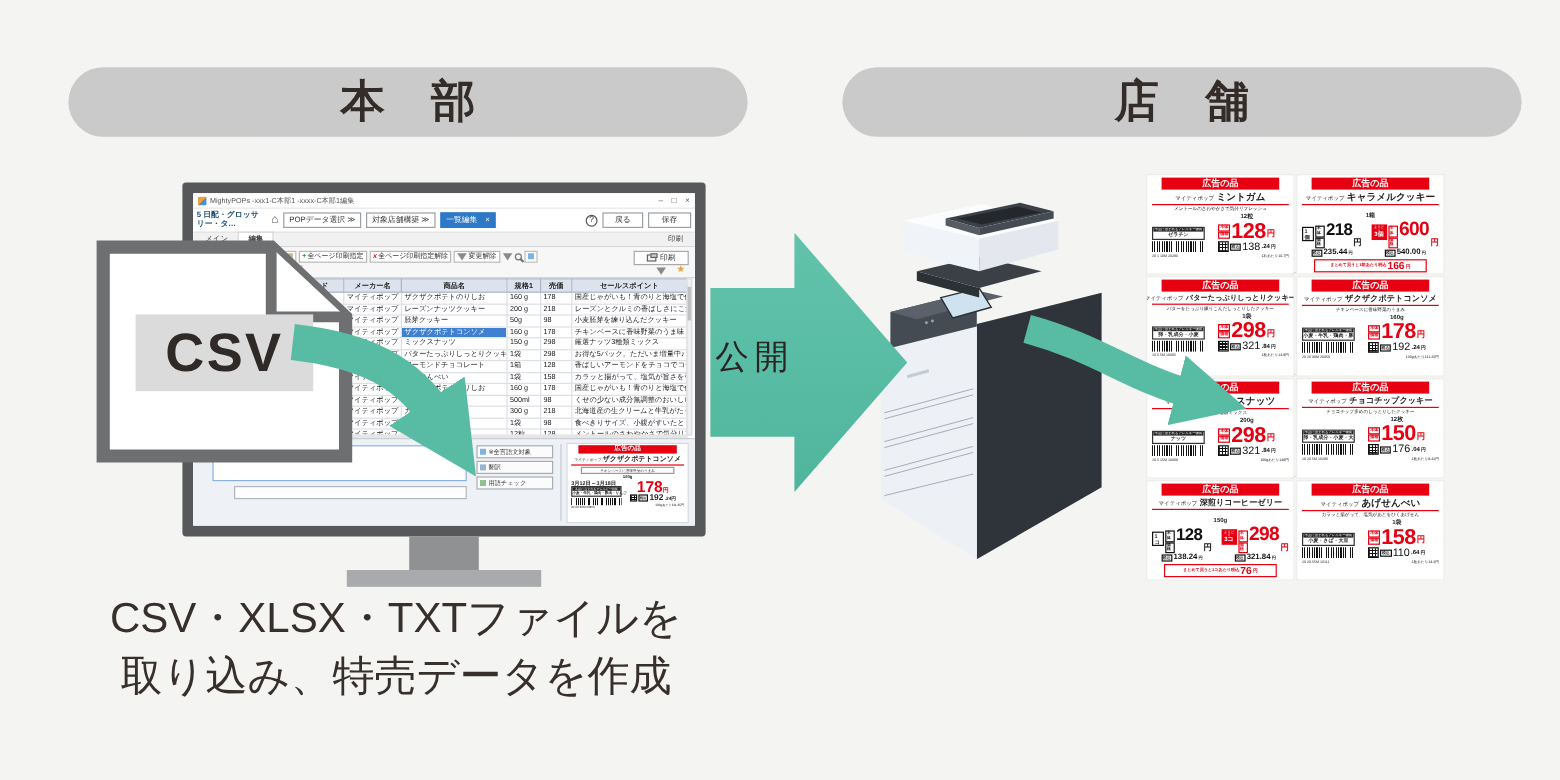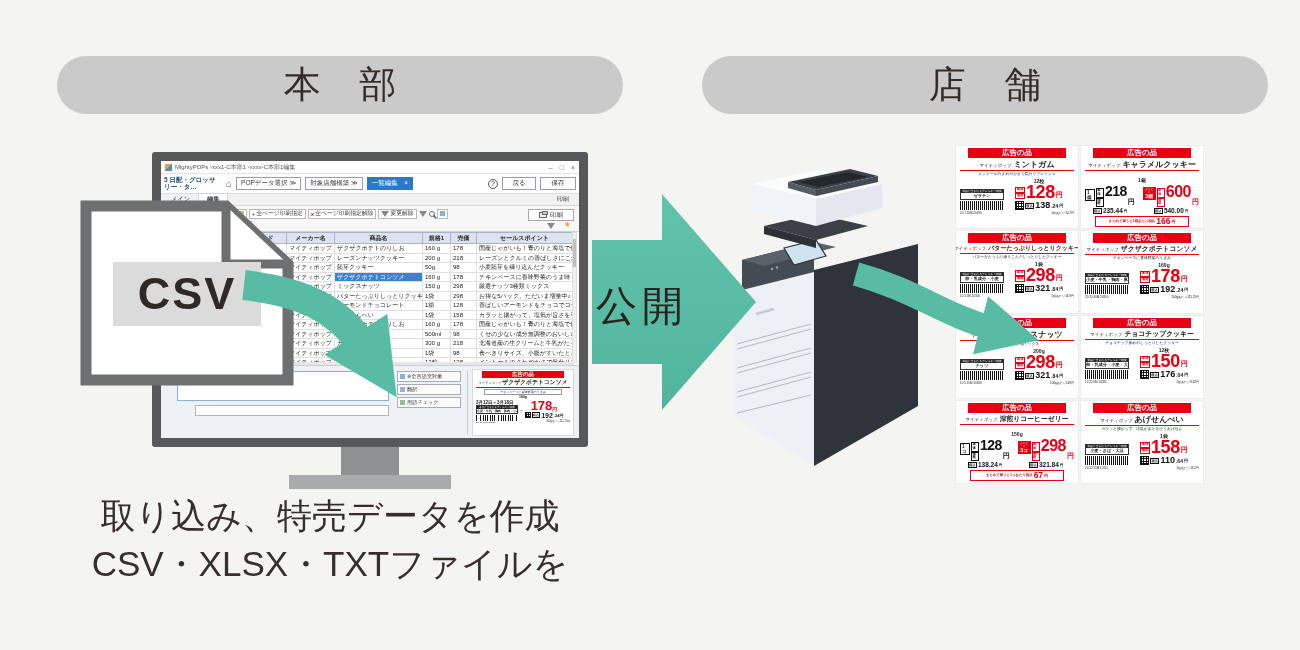--- a/index.html
+++ b/index.html
@@ -1,21 +1,21 @@
 <!DOCTYPE html>
 <html><head>
 <meta charset="utf-8">
 <style>
 *{box-sizing:border-box;margin:0;padding:0}
 html,body{background:#f4f4f2}
 #canvas{position:relative;width:1300px;height:650px;background:#f4f4f2;overflow:hidden;
   font-family:"Liberation Sans","DejaVu Sans",sans-serif;color:#222}
 
 .pill{position:absolute;height:58px;border-radius:29px;background:#c9cac9;display:flex;
-  align-items:center;justify-content:center;font-size:37px;font-weight:400;color:#332c29;
+  align-items:center;justify-content:center;font-size:37px;font-weight:700;color:#332c29;
   letter-spacing:.38em;text-indent:.38em}
 #pill-left{left:57px;top:56px;width:566px}
 #pill-right{left:702px;top:56px;width:566px}
 
 .caption{position:absolute;text-align:center;font-size:35px;color:#372f2b;font-weight:500;line-height:1.38}
 #cap-left{left:28px;top:492px;width:604px}
 #cap-right{left:728px;top:498px;width:504px}
 
 #monitor{position:absolute;left:152px;top:152px;width:436px;height:295px;background:#fff;
   border:9px solid #57585a;border-radius:3px;z-index:1}
@@ -70,21 +70,21 @@
 .side-btns{position:absolute;left:236px;top:5px;width:64px}
 .s-btn{height:11px;border:1px solid #a8adb3;background:#fbfbfb;font-size:5.2px;margin-bottom:2px;display:flex;align-items:center;padding:0 2px;gap:2px;color:#333;white-space:nowrap}
 .vdiv{position:absolute;left:306px;top:4px;bottom:4px;width:1px;background:#c6cbd2}
 .preview-panel{position:absolute;left:311px;top:3px;width:102px;height:67px;background:#fff;border:1px solid #d5d9de;padding:1px 3px;overflow:hidden}
 
 #csv-wrap{position:absolute;left:76px;top:196px;width:222px;height:194px;z-index:3}
 #csv-band{position:absolute;left:113px;top:262px;width:148px;height:64px;background:#dbdbdb;display:flex;
   align-items:center;justify-content:center;font-size:45px;font-weight:800;color:#2f2a27;letter-spacing:2px;z-index:4}
 
 #arrows{position:absolute;inset:0;z-index:5;pointer-events:none}
-#flow-label{position:absolute;left:596px;top:279px;width:120px;font-size:41px;font-weight:500;color:#2a2321;letter-spacing:5px;z-index:6}
+#flow-label{position:absolute;left:596px;top:279px;width:120px;font-size:28px;font-weight:500;color:#2a2321;letter-spacing:5px;z-index:6}
 
 #printer{position:absolute;left:728px;top:156px;width:196px;height:312px;z-index:4}
 
 #tag-grid{position:absolute;left:956px;top:146px;display:grid;grid-template-columns:122px 122px;grid-auto-rows:82px;gap:3px;z-index:2}
 .tag{position:relative;background:#fff;box-shadow:0 0 0 .5px #e3e3e1;padding:2px 4px;overflow:hidden}
 .tag-head{background:#e60012;color:#fff;font-size:7.5px;font-weight:bold;text-align:center;height:10px;line-height:10px;margin:0 8px}
 .tag-title{display:flex;align-items:baseline;justify-content:center;gap:2px;border-bottom:1.5px solid #e60012;padding-top:1px;white-space:nowrap}
 .tag-brand{font-size:4.5px}
 .tag-name{font-size:8px;font-weight:bold}
 .tn-s{font-size:6.8px}.tn-xs{font-size:6px}
@@ -105,21 +105,21 @@
 .pnum{font-size:18px;font-weight:800;color:#e60012;line-height:.9;letter-spacing:-.5px}
 .pnum-k{font-size:14px;color:#111}
 .pnum-r{font-size:16px}
 .pyen{font-size:7px;color:#e60012;font-weight:bold;align-self:flex-end}
 .pyen-k{color:#111}
 .tax-row{display:flex;justify-content:center;align-items:center;gap:1px;margin-top:1px}
 .qr{width:9px;height:9px;border:.5px solid #111;flex:none;
   background-image:repeating-linear-gradient(0deg,#111 0,#111 1px,transparent 1px,transparent 2.4px),
                    repeating-linear-gradient(90deg,#111 0,#111 1px,transparent 1px,transparent 2.4px)}
 .tax-l{font-size:3.2px;font-weight:bold;border:.5px solid #111;padding:0 .5px;line-height:4px}
-.tax-n{font-size:9px;font-weight:700;color:#111;line-height:1}
+.tax-n{font-size:9px;font-weight:400;color:#111;line-height:1}
 .tax-d{font-size:5px;font-weight:800;color:#111}
 .tax-y{font-size:4px;font-weight:bold;color:#111}
 .unit{font-size:3px;text-align:right;color:#111;margin-top:.5px}
 
 .tag-qty-m{text-align:center;font-size:5px;font-weight:bold;line-height:7px}
 .mprices{display:flex;justify-content:center;align-items:flex-end;gap:8px;margin-top:1px}
 .mp-top{display:flex;align-items:flex-start;justify-content:center;gap:1px}
 .lb{border:.8px solid #111;font-size:4.5px;font-weight:bold;padding:0 1px;margin-top:4px}
 .badge{background:#e60012;color:#fff;text-align:center;padding:.5px 1.5px;margin-top:2px;display:flex;flex-direction:column;line-height:1.1}
 .badge i{font-style:normal;font-size:2.8px}
@@ -808,21 +808,21 @@
         </div>
         <div class="mtax">
               <span class="tax-l">税込</span>
               <span class="mtax-n">321.84</span>
               <span class="mtax-y">円</span>
             </div>
       </div>
     </div>
     <div class="note">
       <span class="note-pre">まとめて買うと1コあたり税込</span>
-          <span class="note-num">67</span>
+          <span class="note-num">76</span>
           <span class="note-suf">円</span>
     </div>
       </article>
       <article class="tag">
         <div class="tag-head">広告の品</div>
   <div class="tag-title">
     <span class="tag-brand">マイティポップ</span>
     <span class="tag-name">あげせんべい</span>
   </div>
   <div class="tag-copy">カラッと揚がって、塩気があとをひくあげせん</div>
@@ -871,17 +871,17 @@
         <path d="M0,0 L10,5 L0,10 Z" fill="#58bca4"></path>
       </marker>
     </defs>
     <path d="M244,285 C305,292 340,310 366,350" fill="none" stroke="#58bca4" stroke-width="30" marker-end="url(#head)"></path>
     <polygon points="592,240 662,240 662,194 756,302 662,410 662,364 592,364" fill="url(#teal)"></polygon>
     <path d="M856,274 C915,290 945,316 995,329" fill="none" stroke="#58bca4" stroke-width="24" marker-end="url(#head)"></path>
   </svg>
   <div id="flow-label">公開</div>
 
   <div class="caption" id="cap-left">
+    <div>CSV・XLSX・TXTファイルを</div>
     <div>取り込み、特売データを作成</div>
-    <div>CSV・XLSX・TXTファイルを</div>
   </div>
 
 </div>
 
 </body></html>

